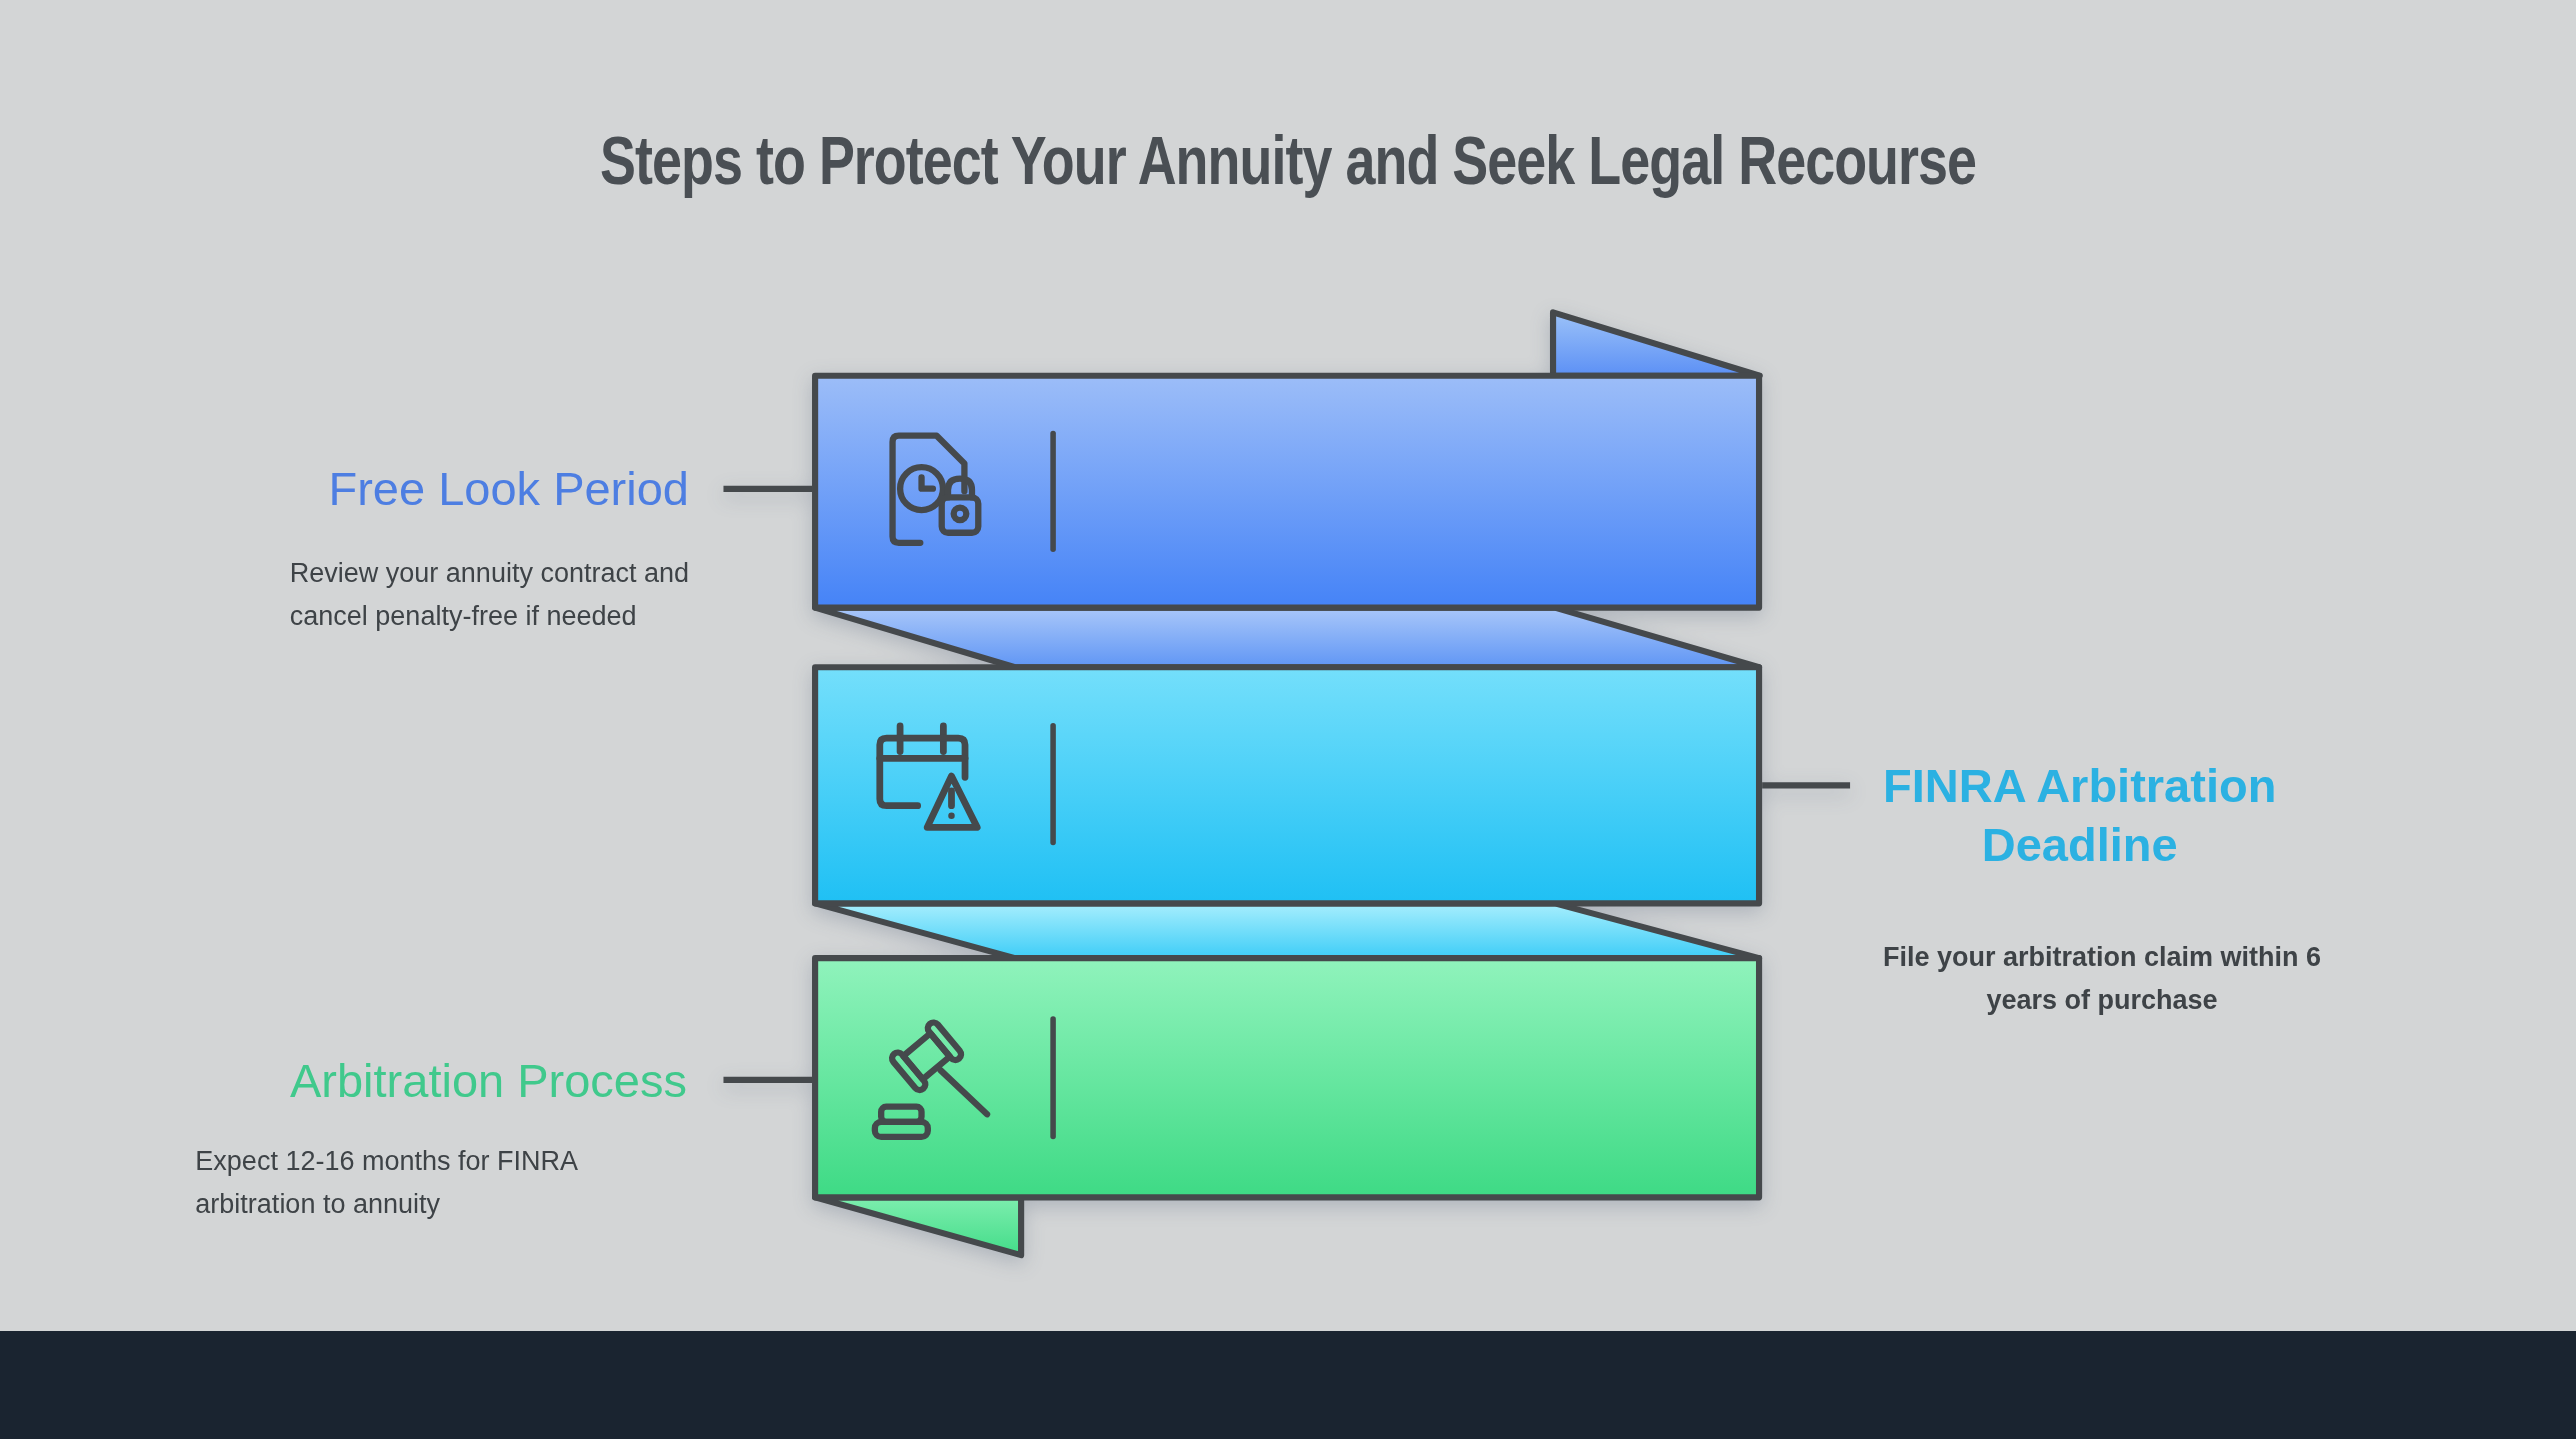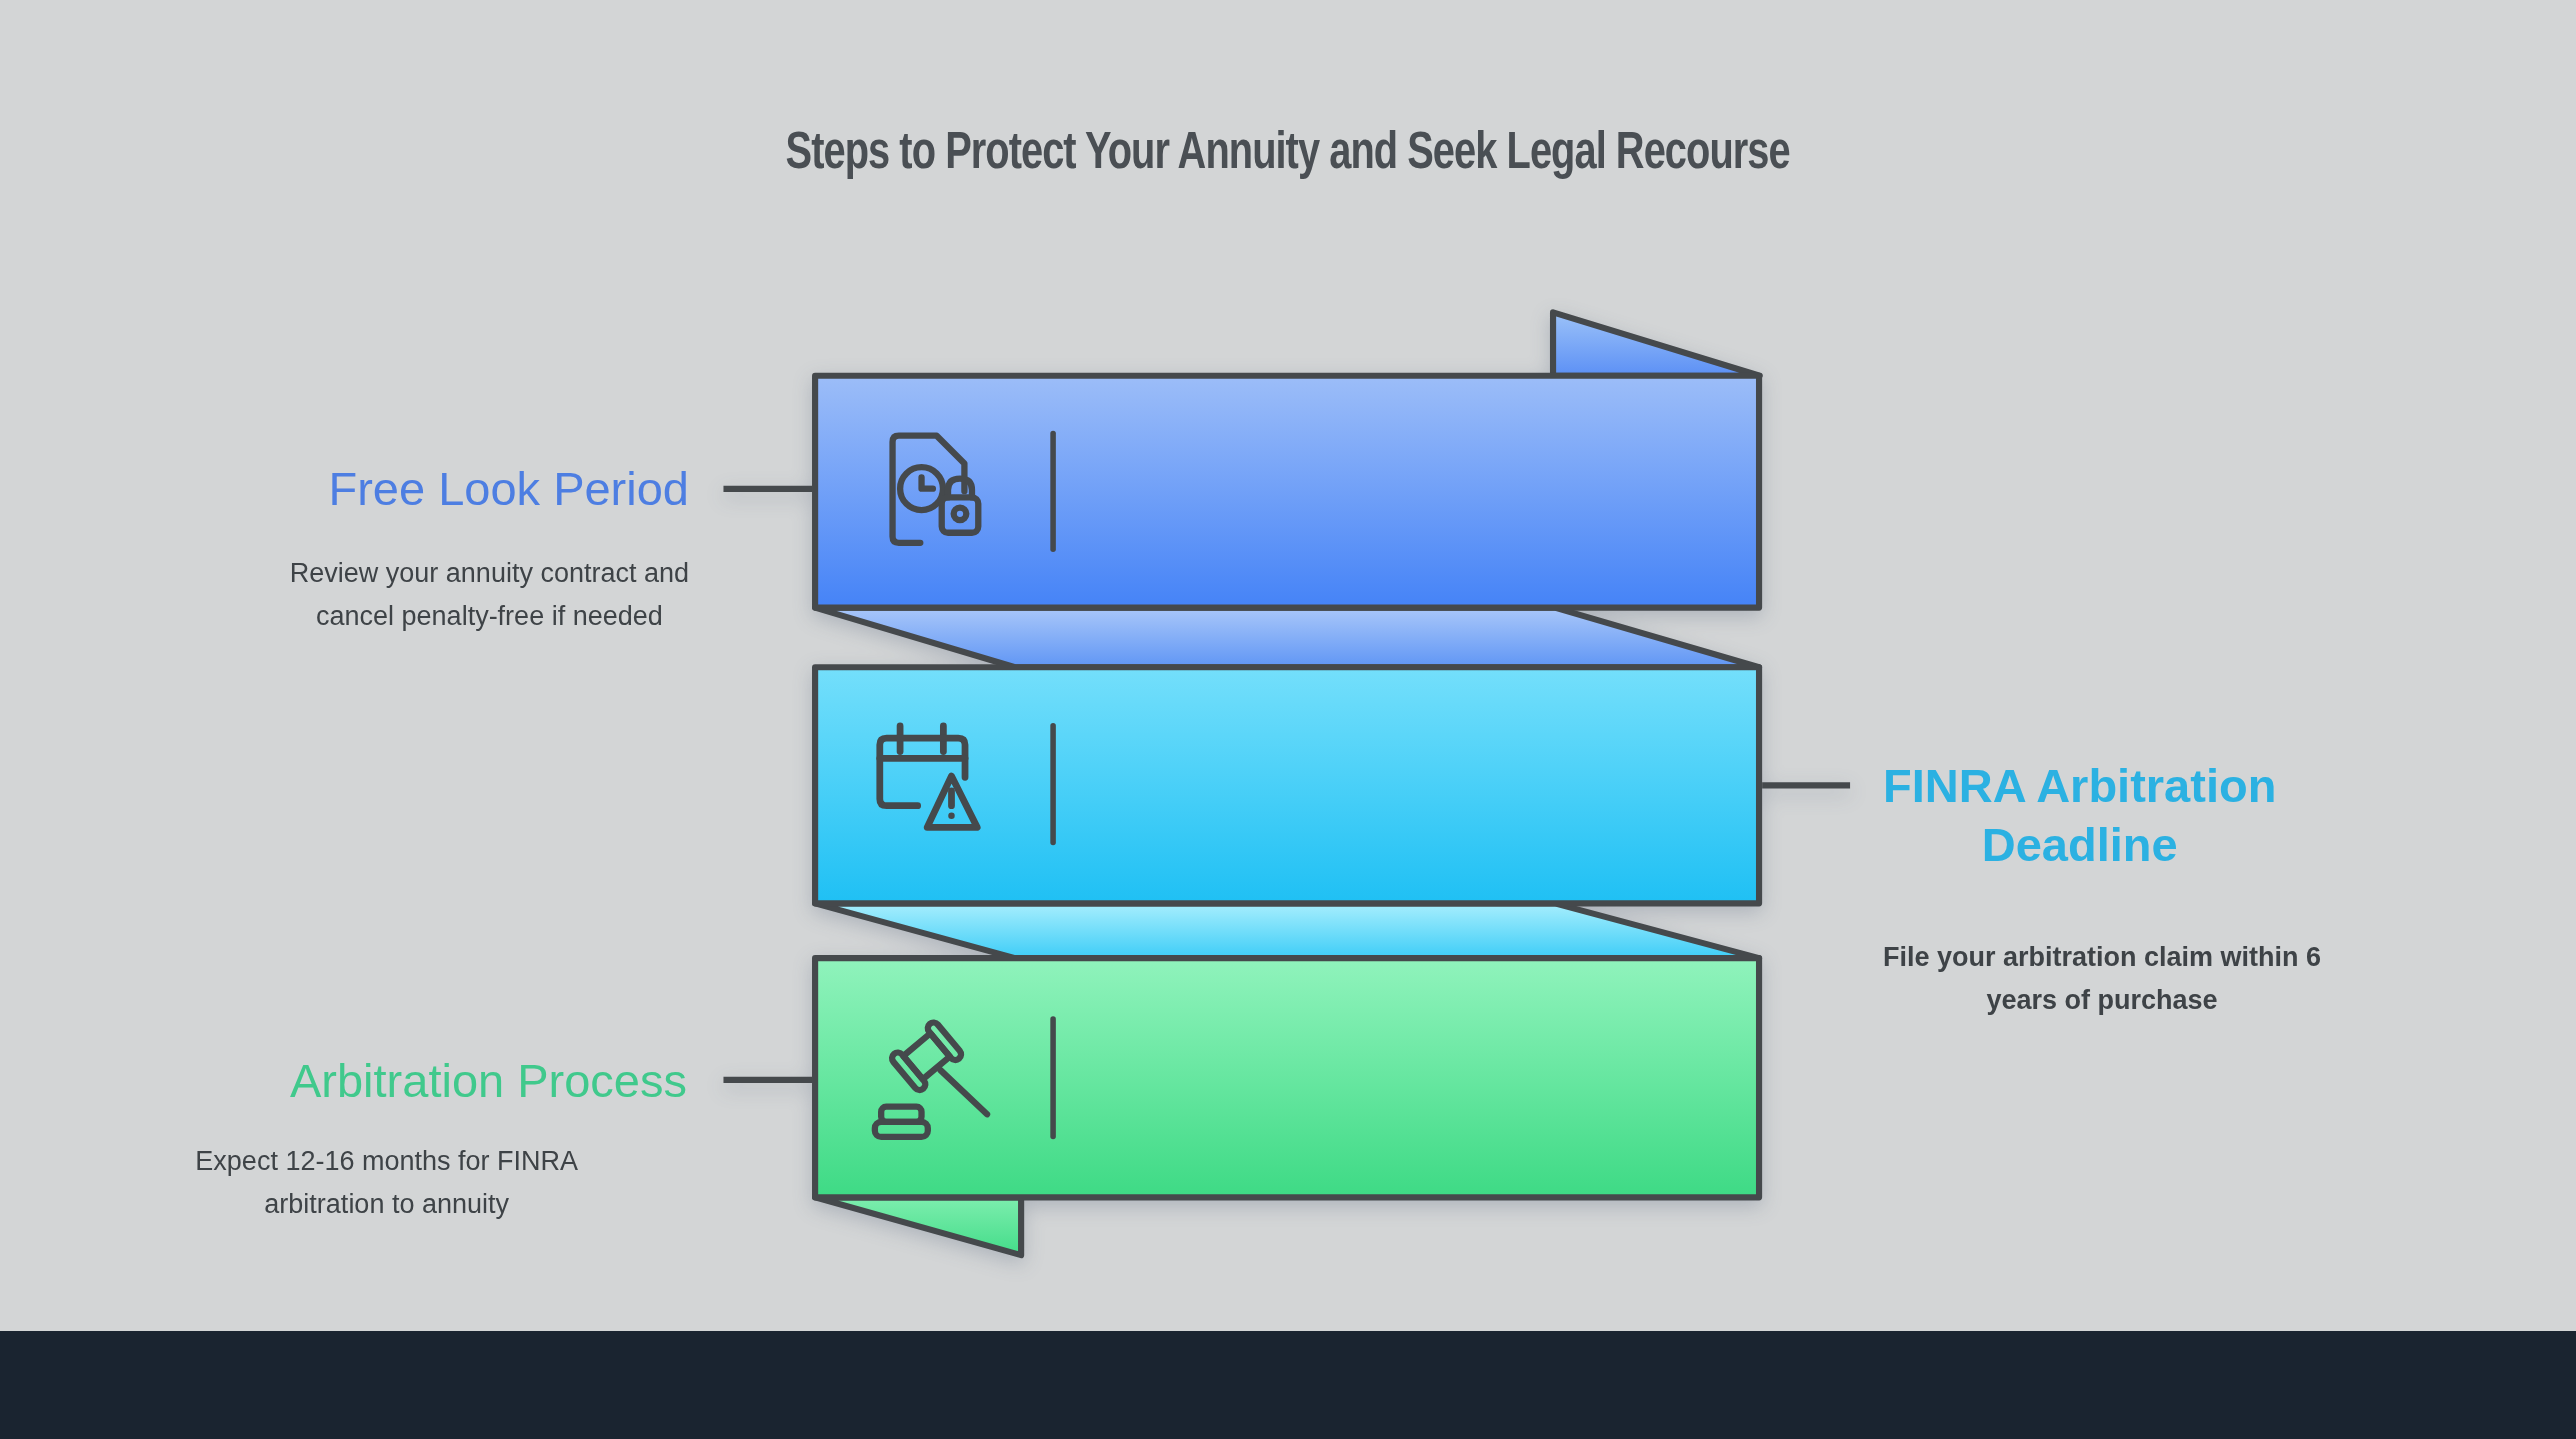--- a/index.html
+++ b/index.html
@@ -13,21 +13,21 @@
     height:1439px;
     background:#d3d5d6;
     overflow:hidden;
   }
   .page-title{
     position:absolute;
     left:0; top:121px;
     width:100%;
     margin:0;
     text-align:center;
-    font-size:51px;
+    font-size:69px;
     font-weight:700;
     color:#4a4f54;
     letter-spacing:-1.2px;
     white-space:nowrap;
   }
   .page-title .squeeze{
     display:inline-block;
     transform:scaleX(0.78);
     transform-origin:center;
   }
@@ -46,21 +46,21 @@
   }
   .step-desc{
     position:absolute;
     margin:0;
     font-size:27px;
     font-weight:400;
     line-height:43px;
     color:#3e4347;
     white-space:nowrap;
   }
-  .align-right{ text-align:center; }
+  .align-right{ text-align:left; }
   .align-left{ text-align:center;font-weight:bold; }
   .label-1{ right:1887px; top:459px;  color:#4d7ee2; }
   .desc-1 { right:1887px; top:552px;  }
   .label-2{ left:1883px;  top:756px; color:#2bb1e2; }
   .desc-2 { left:1883px;  top:936px; }
   .label-3{ right:1889px; top:1051px; color:#40c98c; }
   .desc-3 { right:1998px; top:1140px; }
   .footer-bar{
     position:absolute;
     left:0; bottom:0;

